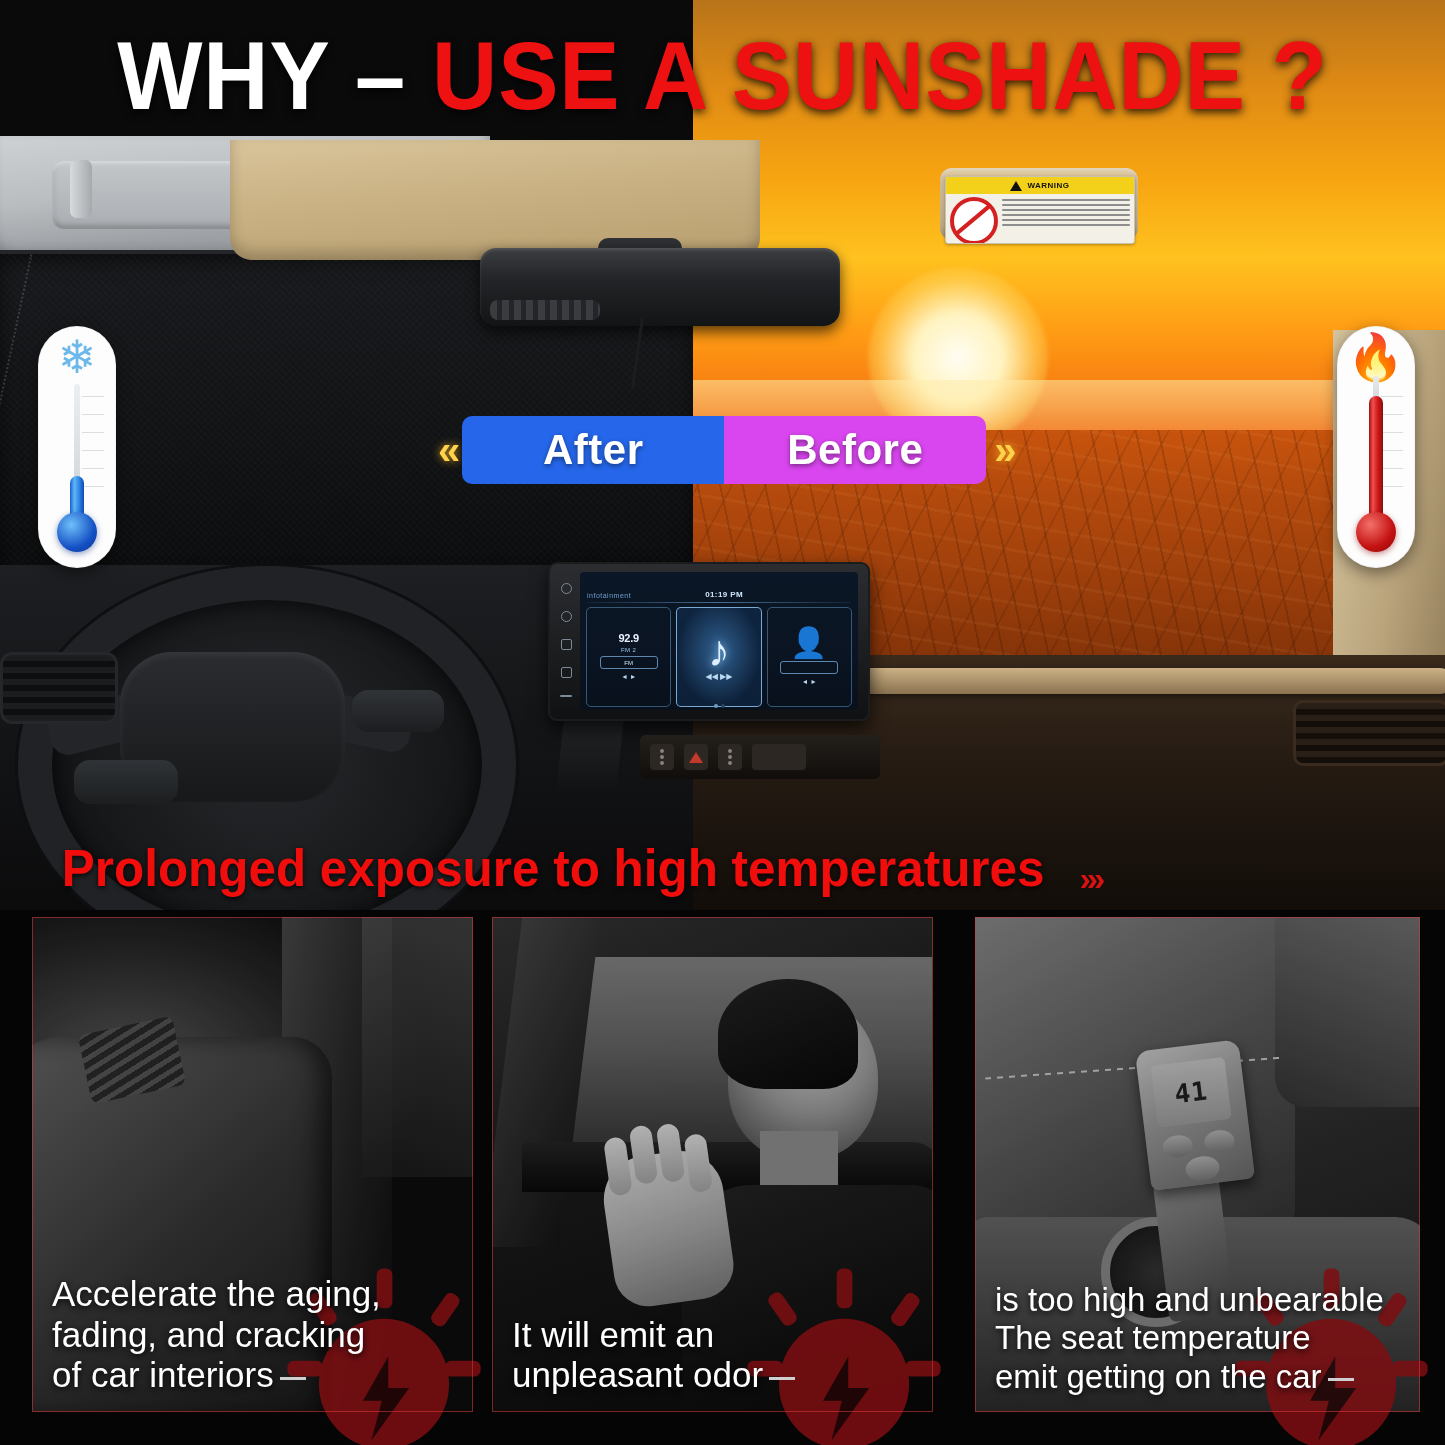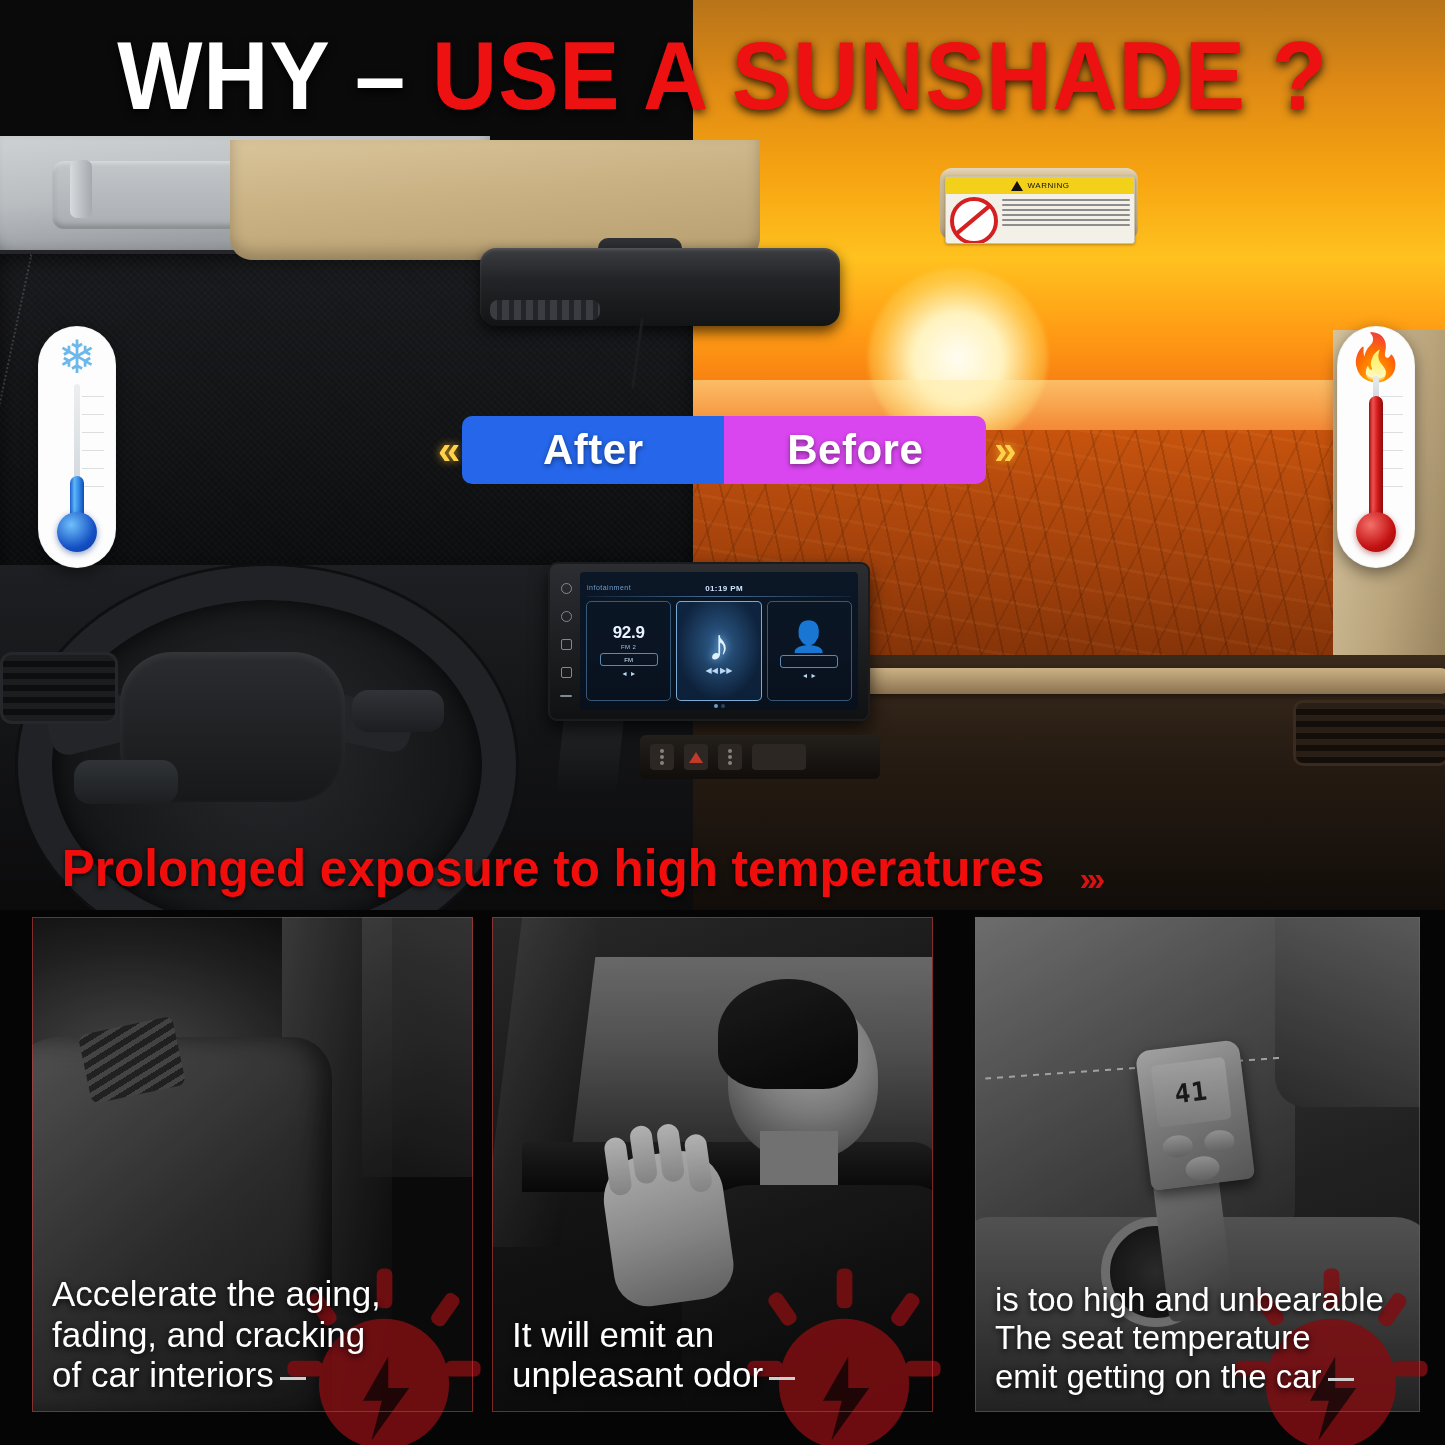--- a/index.html
+++ b/index.html
@@ -74,21 +74,21 @@
     background:linear-gradient(175deg,#d9c49a 0%,#c9b183 45%,#b79e6f 100%);
     border-radius:0 0 22px 22px;box-shadow:inset 0 -8px 14px rgba(0,0,0,.22);}
   .visor-r-pocket{position:absolute;left:940px;top:168px;width:198px;height:72px;
     background:linear-gradient(180deg,#ddc9a0,#bda478);border-radius:12px;
     box-shadow:inset 0 2px 4px rgba(255,255,255,.45),inset 0 -3px 6px rgba(0,0,0,.25);}
   
   .warn{position:absolute;left:945px;top:176px;width:188px;height:66px;background:#f3f0e8;
     border:1px solid #c9c2ad;border-radius:3px;overflow:hidden;box-shadow:0 1px 3px rgba(0,0,0,.3);}
   .warn-top{height:17px;background:#f3d11a;display:flex;align-items:center;justify-content:center;gap:5px;}
   .warn-tri{width:0;height:0;border-left:6px solid transparent;border-right:6px solid transparent;border-bottom:10px solid #111;}
-  .warn-word{font-size:8px;font-weight:normal;color:#111;letter-spacing:.5px;}
+  .warn-word{font-size:8px;font-weight:bold;color:#111;letter-spacing:.5px;}
   .warn-body{display:flex;padding:3px 4px;gap:4px;}
   .noseat{width:40px;height:40px;border-radius:50%;border:4px solid #d42020;position:relative;flex:0 0 auto;background:#fff;}
   .noseat:after{content:"";position:absolute;left:-2px;top:16px;width:44px;height:4px;background:#d42020;transform:rotate(-40deg);}
   .warn-lines{flex:1;padding-top:2px;}
   .warn-lines i{display:block;height:2px;background:#8d8d8d;margin-bottom:3px;border-radius:1px;}
   
   .dash-r{position:absolute;left:0;top:655px;width:752px;height:255px;
     background:linear-gradient(180deg,#3a2a1c 0%,#241a12 45%,#120d09 100%);}
   .trim-r{position:absolute;left:120px;top:668px;width:640px;height:26px;border-radius:14px;
     background:linear-gradient(180deg,#cdb286,#8a7250);box-shadow:0 2px 6px rgba(0,0,0,.5);}
@@ -111,30 +111,30 @@
   .headunit{position:absolute;left:548px;top:562px;width:318px;height:155px;border-radius:9px;
     background:linear-gradient(180deg,#2b2d31,#101112);box-shadow:0 8px 18px rgba(0,0,0,.7);
     border:2px solid #1b1c1e;padding:0;}
   .hu-sidebar{position:absolute;left:4px;top:10px;width:24px;height:132px;
     display:flex;flex-direction:column;align-items:center;justify-content:space-around;}
   .hu-sb-ico{width:9px;height:9px;border-radius:50%;border:1.5px solid #7d8a98;}
   .hu-sb-ico.sq{border-radius:2px;}
   .hu-sb-ico.dash{width:12px;height:2px;border:0;background:#7d8a98;border-radius:1px;}
   .hu-screen{position:absolute;left:30px;top:8px;width:278px;height:138px;border-radius:4px;
     background:linear-gradient(180deg,#0b1726 0%,#0a1422 60%,#08101b 100%);overflow:hidden;}
-  .hu-top{display:flex;align-items:flex-start;justify-content:space-between;padding:12px 7px 2px;}
+  .hu-top{display:flex;align-items:flex-end;justify-content:space-between;padding:18px 7px 2px;}
   .hu-brand{font-size:7px;color:#6f9fd0;letter-spacing:.5px;}
   .hu-time{font-size:8px;color:#cfe4fb;font-weight:bold;letter-spacing:.4px;}
   .hu-rule{height:1px;margin:1px 7px 4px;background:linear-gradient(90deg,rgba(90,150,210,.1),rgba(120,180,240,.55),rgba(90,150,210,.1));}
   .hu-cards{display:flex;gap:5px;padding:0 6px;height:100px;}
   .hu-card{flex:1;border:1px solid rgba(110,170,225,.45);border-radius:5px;
     display:flex;flex-direction:column;align-items:center;justify-content:center;gap:3px;position:relative;}
   .hu-card.mid{background:radial-gradient(ellipse at 50% 45%,rgba(80,160,235,.55),rgba(25,70,125,.3) 70%);
     border-color:rgba(150,205,250,.8);}
-  .hu-freq{font-size:17px;font-weight:bold;color:#eaf4ff;line-height:1;letter-spacing:-.3px;}
+  .hu-freq{font-size:11px;font-weight:bold;color:#eaf4ff;line-height:1;letter-spacing:-.3px;}
   .hu-sub{font-size:6px;color:#9fc6ea;letter-spacing:.4px;}
   .hu-pill{width:56px;height:11px;border:1px solid rgba(130,185,235,.7);border-radius:3px;
     display:flex;align-items:center;justify-content:center;font-size:6px;color:#cfe6fb;}
   .hu-note{font-size:44px;line-height:36px;color:#dff0ff;text-shadow:0 0 9px rgba(150,210,255,.9);}
   .hu-person{font-size:30px;line-height:30px;color:#dff0ff;}
   .hu-arrows{display:flex;gap:30px;font-size:8px;color:#bcd9f3;}
   .hu-dots{position:absolute;left:0;right:0;bottom:2px;display:flex;gap:3px;justify-content:center;}
   .hu-dots i{width:4px;height:4px;border-radius:50%;background:#6d9cc8;}
   .hu-dots i.off{background:#2b4560;}
   .hu-mount{position:absolute;left:560px;top:716px;width:60px;height:78px;

